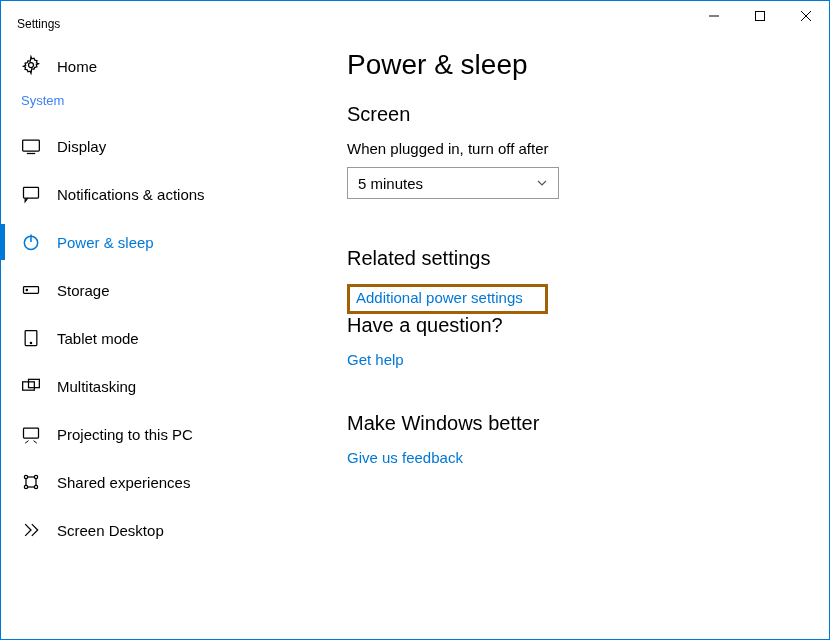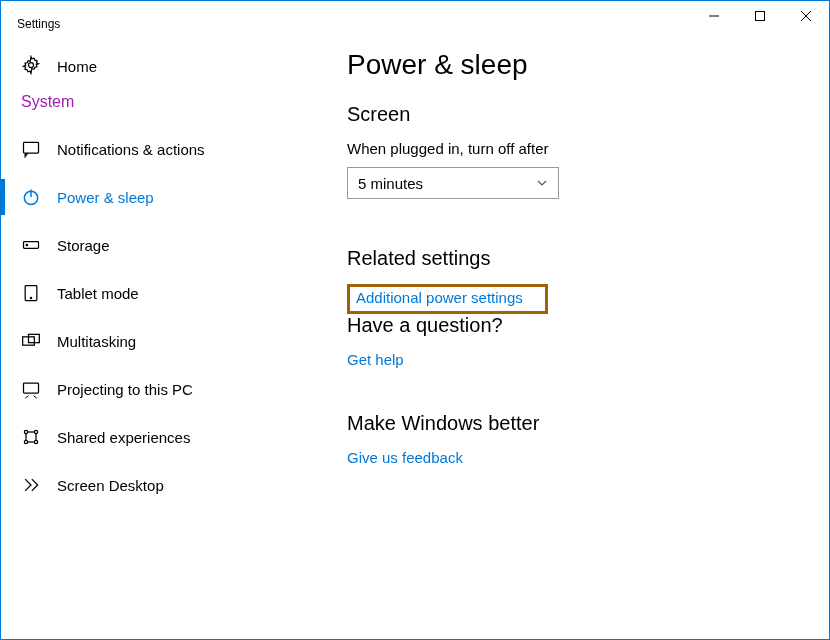--- a/index.html
+++ b/index.html
@@ -11,21 +11,21 @@
   .win-btn { width: 46px; height: 30px; display: flex; align-items: center; justify-content: center; cursor: pointer; }
   .win-btn svg { display: block; }
   .body { display: flex; height: calc(100% - 30px); }
   .sidebar { width: 310px; padding: 18px 0 0 0; }
   .home-row { display: flex; align-items: flex-end; gap: 16px; padding: 6px 20px 18px 20px; }
   .home-icon { width: 20px; height: 20px; }
   .home-label { font-size: 15px; color: #000; }
   .search-wrap { margin: 0 20px 26px 20px; border: 1px solid #999; height: 34px; display: flex; align-items: center; padding: 0 10px; }
   .search-input { flex: 1; border: none; outline: none; font-size: 15px; font-style: italic; color: #666; background: transparent; }
   .search-icon { width: 16px; height: 16px; }
-  .group-label { font-size: 16px; color: #a21caf; padding: 0 20px 14px 20px; }
+  .group-label { font-size: 13px; color: #3b82f6; padding: 0 20px 14px 20px; }
   .nav-item { display: flex; align-items: center; gap: 16px; height: 48px; padding: 0 20px; cursor: pointer; position: relative; }
   .nav-item .icon { width: 20px; height: 20px; display: flex; align-items: center; justify-content: center; }
   .nav-item .label { font-size: 15px; color: #000; }
   .nav-item.active .label { color: #0078d7; }
   .nav-item.active svg { stroke: #0078d7; }
   .nav-item.active::before { content: ""; position: absolute; left: 0; top: 6px; bottom: 6px; width: 4px; background: #0078d7; }
   .content { flex: 1; padding: 18px 30px 0 36px; }
   h1.page-title { font-weight: 400; font-size: 28px; color: #000; margin-bottom: 22px; }
   h2.section { font-weight: 400; font-size: 20px; color: #000; margin-bottom: 14px; }
   .desc { font-size: 15px; color: #000; margin-bottom: 10px; }
@@ -69,20 +69,29 @@
             <circle cx="12" cy="12" r="3"></circle>
             <path d="M12 2l1 2.5 2.6-.7 1 2.4 2.6.7-.7 2.6 2.4 1-2.5 1 .7 2.6-2.6.7-1 2.4-2.6-.7L12 22l-1-2.5-2.6.7-1-2.4-2.6-.7.7-2.6-2.4-1 2.5-1-.7-2.6 2.6-.7 1-2.4 2.6.7z"></path>
           </svg>
         </span>
         <span class="home-label">Home</span>
       </div>
 
 
       <div class="group-label">System</div>
 
+      <div class="nav-item">
+        <span class="icon">
+          <svg width="20" height="20" viewBox="0 0 24 24" fill="none" stroke="#000" stroke-width="1.5">
+              <rect x="2" y="5" width="20" height="13" rx="1"></rect>
+              <line x1="7" y1="21" x2="17" y2="21"></line>
+            </svg>
+        </span>
+        <span class="label">Display</span>
+      </div>
 
       <div class="nav-item">
         <span class="icon">
           <svg width="20" height="20" viewBox="0 0 24 24" fill="none" stroke="#000" stroke-width="1.5">
               <rect x="3" y="4" width="18" height="13" rx="1"></rect>
               <path d="M8 17l-3 4v-4"></path>
             </svg>
         </span>
         <span class="label">Notifications &amp; actions</span>
       </div>

